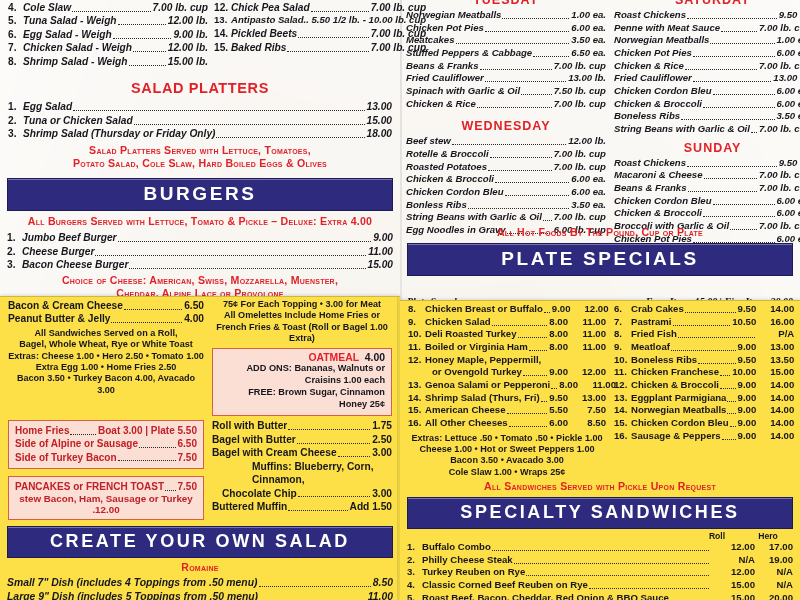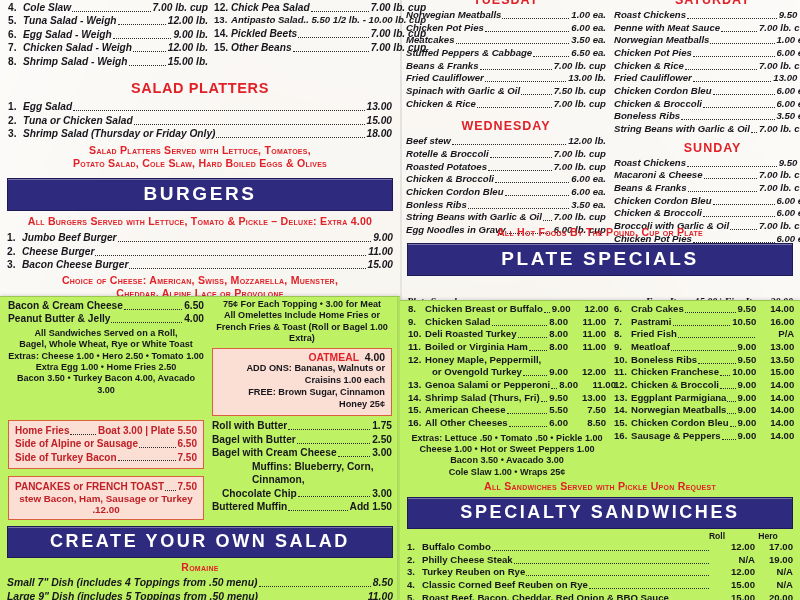--- a/index.html
+++ b/index.html
@@ -78,21 +78,21 @@
   .box .row{font-size:10px;}
   .box .row .pr,.box .row .nm{color:#16161c;}
 
   
   .sec{padding:0 8px;}
   .two{display:flex;}
   .two>div{flex:1;}
 
   .colhdr{display:flex;justify-content:flex-end;font-size:8.6px;font-weight:700;align-items:flex-end;}
   .overlay{
-    position:absolute;left:0;right:0;background:#bef264;
+    position:absolute;left:0;right:0;background:#fde047;
     border-top:1px solid rgba(0,0,0,.18);
     box-shadow:0 -1px 3px rgba(0,0,0,.13);
   }
   .edgeR{position:absolute;right:0;top:0;bottom:0;width:3px;background:linear-gradient(to right,rgba(0,0,0,.12),rgba(0,0,0,0));}
 </style>
 </head>
 <body>
 
 <div class="page">
 
@@ -146,21 +146,21 @@
               <span class="nm">Antipasto Salad.. 5.50 1/2 lb. - 10.00 lb. cup</span>
             </li>
           <li class="row ital">
               <span class="num w2">14.</span>
               <span class="nm">Pickled Beets</span>
               <span class="dots"></span>
               <span class="pr">7.00 lb. cup</span>
             </li>
           <li class="row ital">
               <span class="num w2">15.</span>
-              <span class="nm">Other Beans</span>
+              <span class="nm">Baked Ribs</span>
               <span class="dots"></span>
               <span class="pr">7.00 lb. cup</span>
             </li>
         </ul>
       </div>
     </div>
 
     <div class="sec" style="margin-top:12px;">
       <div class="rhead">SALAD PLATTERS</div>
       <ul class="lst" style="margin-top:4px;">

